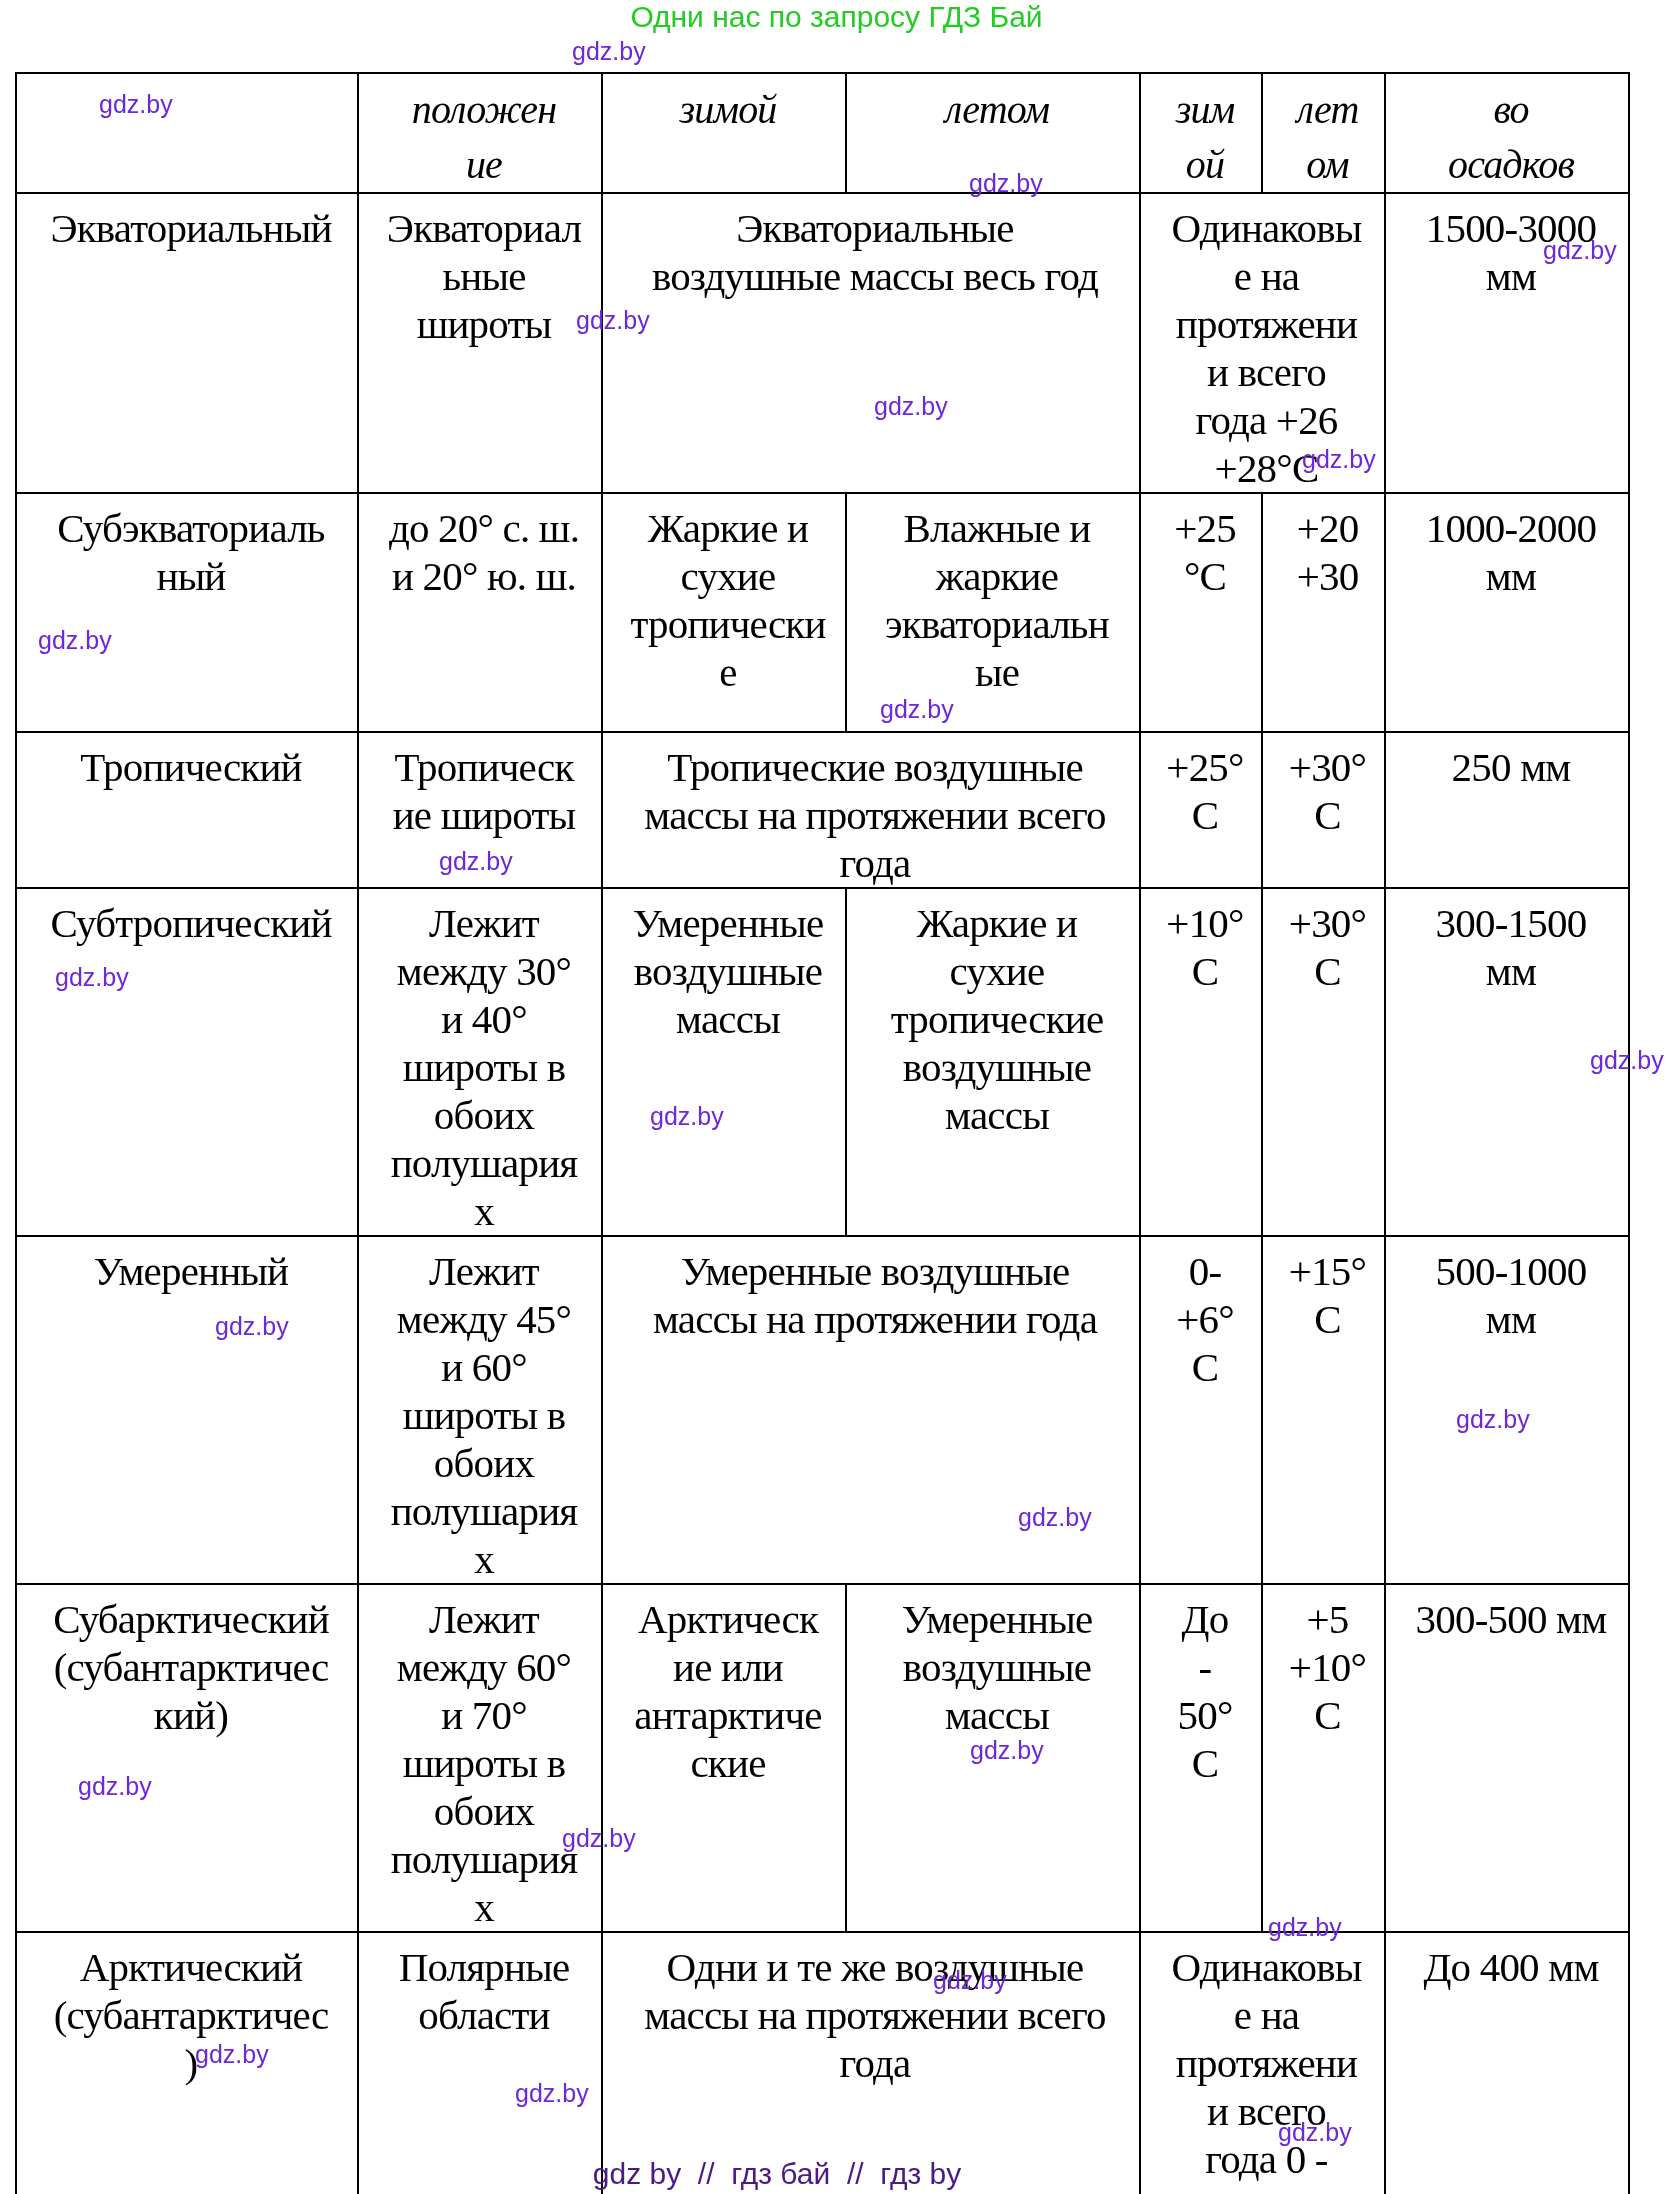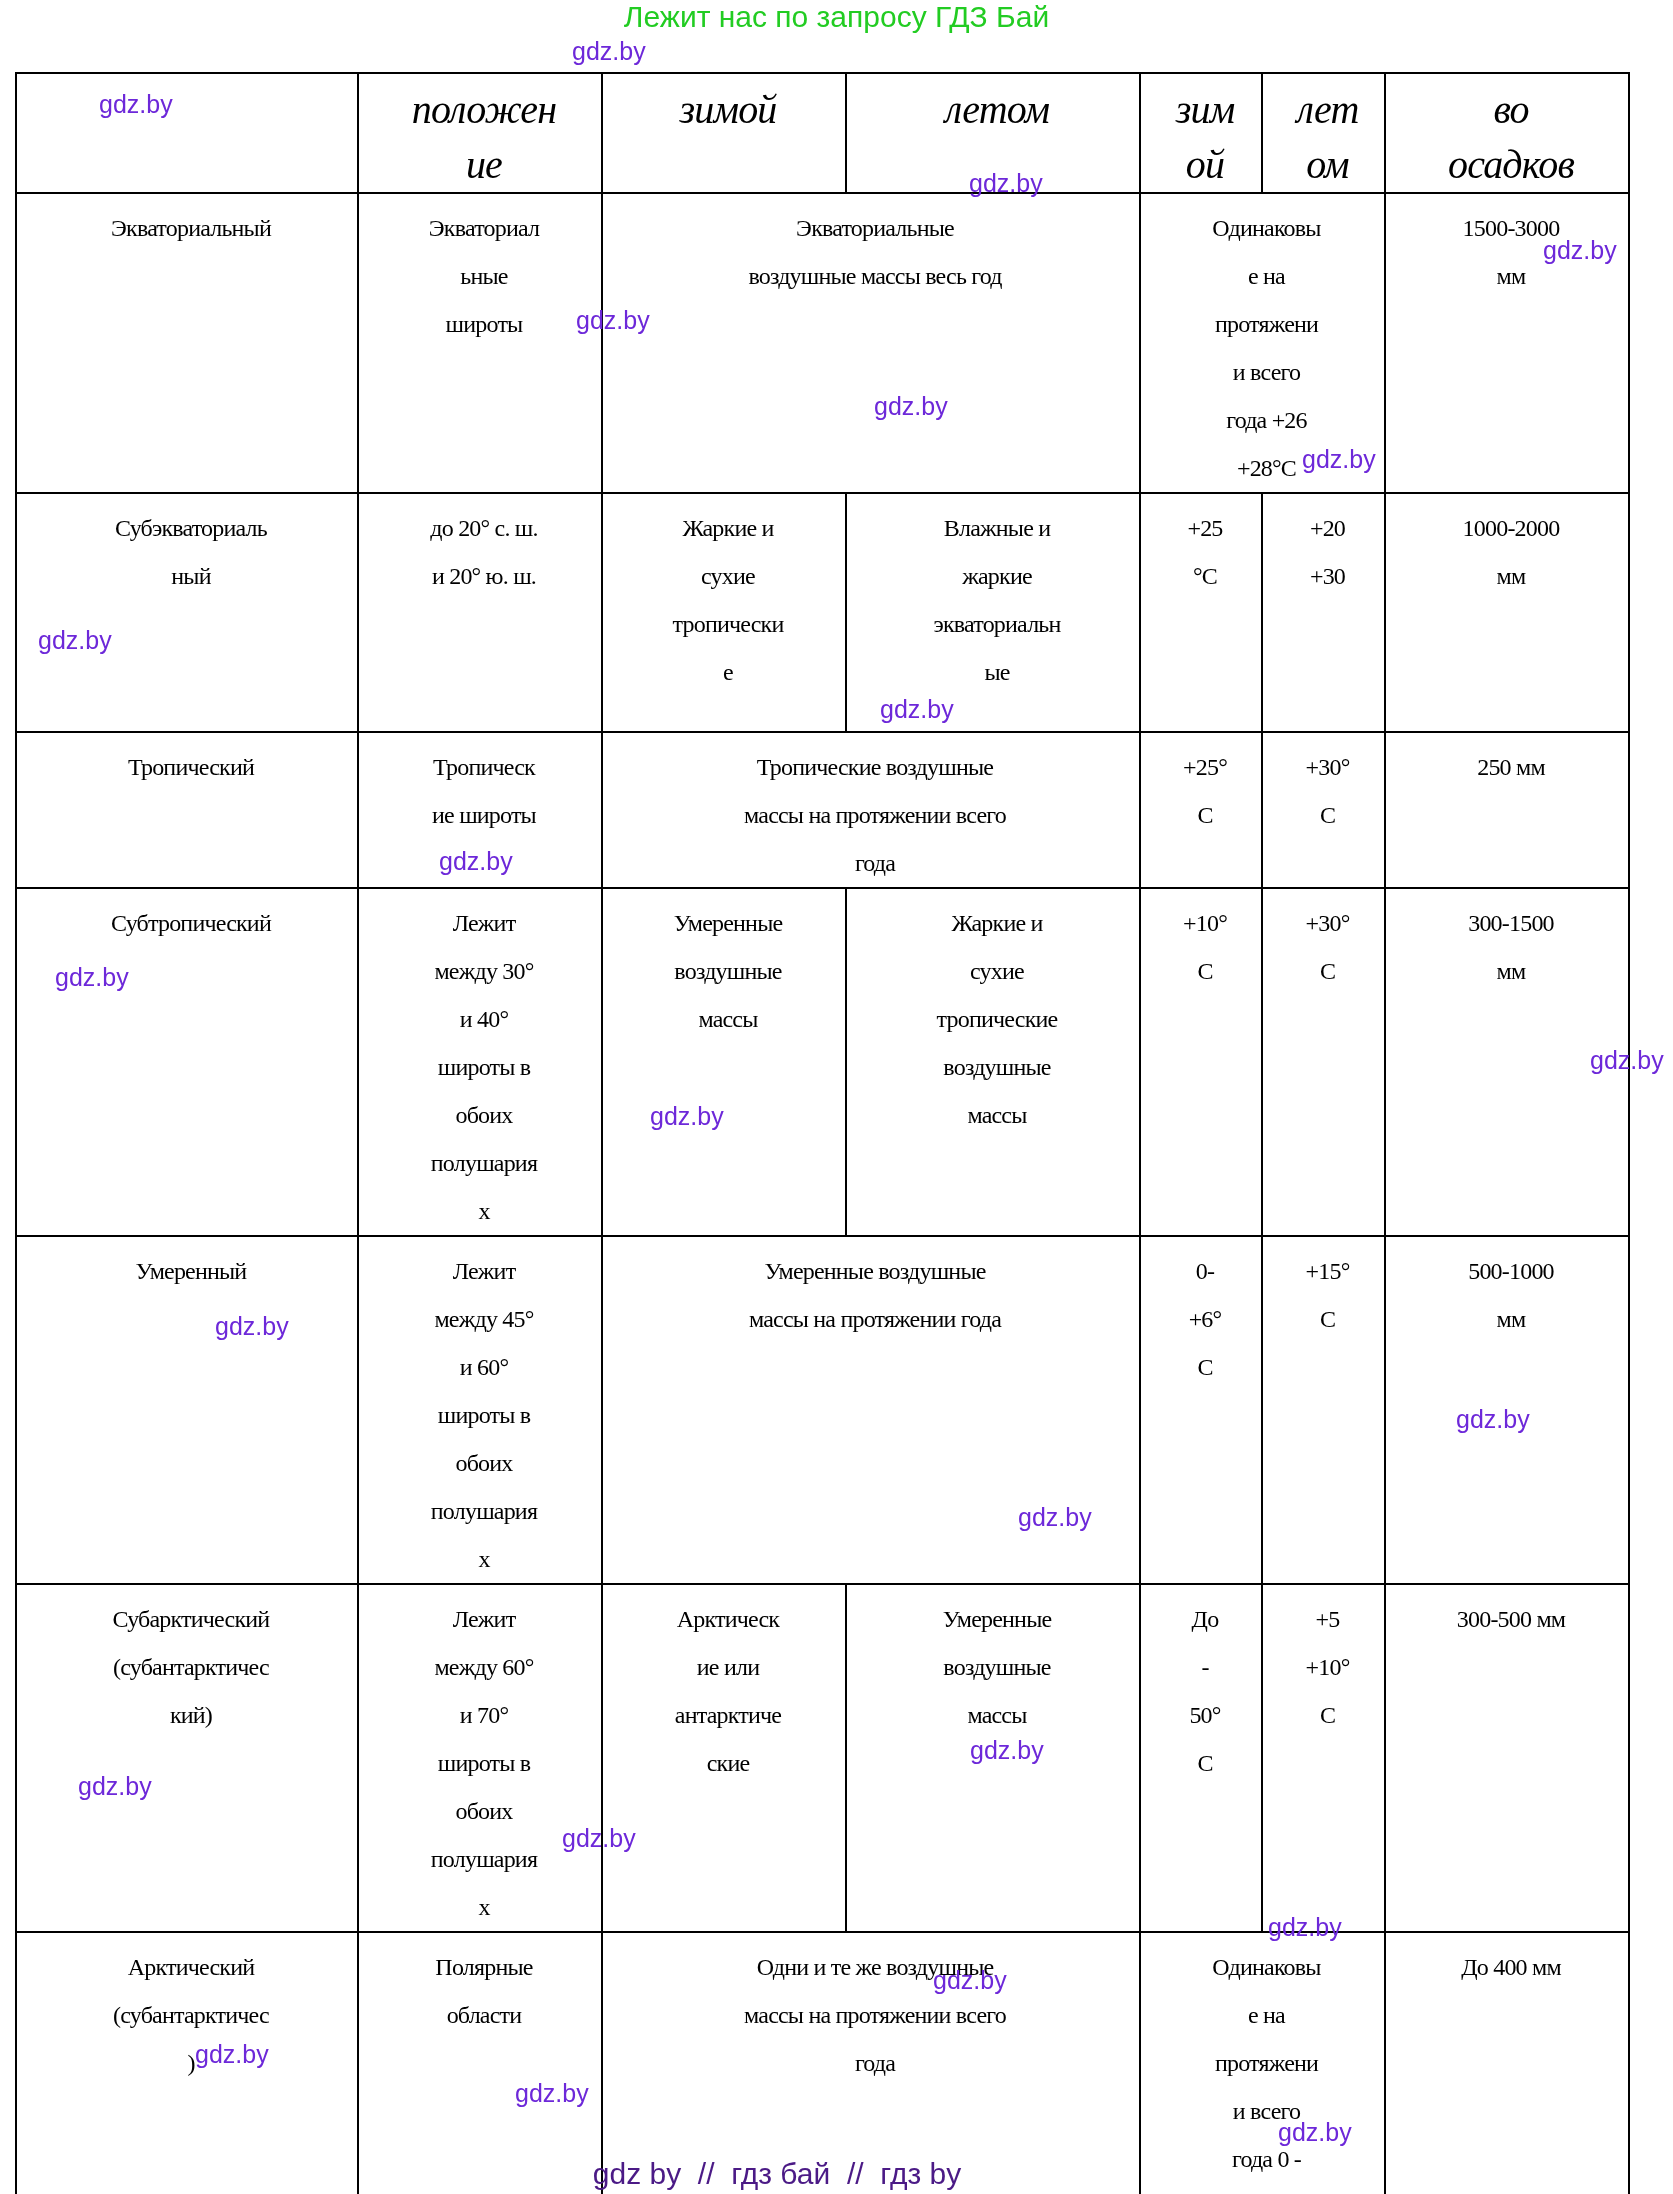--- a/index.html
+++ b/index.html
@@ -15,37 +15,37 @@
     font-family:"Liberation Sans", sans-serif; font-size:30px; line-height:33px;
     white-space:pre;
   }
   .climate-table {
     position:absolute; left:15px; top:72px;
     border-collapse:collapse; table-layout:fixed;
     font-family:"Liberation Serif", serif; color:#000;
   }
   .climate-table td {
     border:2.5px solid #000; vertical-align:top;
-    padding:10px 10px 0 18px; font-size:24px; line-height:48px;
+    padding:10px 10px 0 18px; font-size:41px; line-height:48px;
     transform-origin:left top;
   }
   .climate-table .hdr td {
     font-style:italic; font-size:40px; line-height:55px; padding-top:8.3px;
   }
   .hdr td.center { text-align:center; }
   .cell-text { display:block; white-space:pre-line; letter-spacing:-0.8px;text-align:center; }
   .wm {
     position:absolute; font-family:"Liberation Sans", sans-serif;
     font-size:25px; color:#6d28d9; line-height:26.5px; white-space:nowrap;
   }
 </style>
 </head>
 <body>
 
-<div class="top-banner">Лежит нас по запросу ГДЗ Бай</div>
+<div class="top-banner">Одни нас по запросу ГДЗ Бай</div>
 
 <table class="climate-table">
   <colgroup>
     <col style="width:342px">
       <col style="width:244px">
       <col style="width:244px">
       <col style="width:294px">
       <col style="width:122px">
       <col style="width:123px">
       <col style="width:244px">

